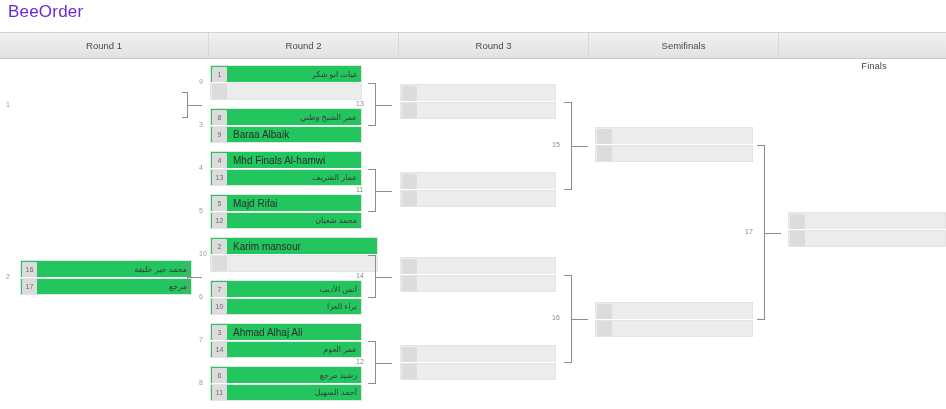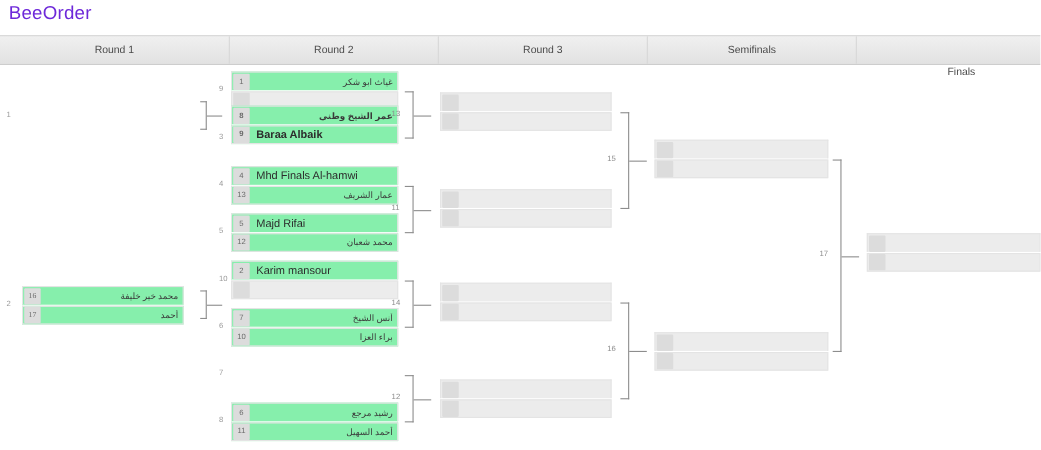--- a/index.html
+++ b/index.html
@@ -31,21 +31,21 @@
   }
   .hdr-cell:last-child{border-right:none;margin-top:20px;}
 
   
   .canvas{position:absolute;left:0;top:57px;width:946px;height:352px;}
 
   
   .match{position:absolute;}
   .slot{
     position:relative;height:17px;
-    background:#86efac;border:1px solid #e4e4e4;border-bottom:none;
+    background:#22c55e;border:1px solid #e4e4e4;border-bottom:none;
     box-sizing:border-box;display:flex;align-items:center;
     overflow:hidden;
   }
   .slot.second{border-bottom:1px solid #e4e4e4;margin-top:1px;}
   .slot.empty{background:#ececec;}
   .seed{
     flex:0 0 auto;width:15px;height:15px;line-height:15px;
     margin-left:1px;text-align:center;
     background:#dcdcdc;color:#6a6a6a;font-size:7px;
     border-radius:1px;
@@ -76,41 +76,41 @@
 
   <div class="header-band" id="hdrbar">
       <div class="hdr-cell" style="width: 209px;">Round 1</div>
       <div class="hdr-cell" style="width: 190px;">Round 2</div>
       <div class="hdr-cell" style="width: 190px;">Round 3</div>
       <div class="hdr-cell" style="width: 190px;">Semifinals</div>
       <div class="hdr-cell" style="width: 190px;">Finals</div>
     </div>
 
   <div class="canvas" id="canvas">
-      <div class="match" style="left: 20px; top: 203px; width: 147px; font-family: Liberation Serif, serif;">
+      <div class="match" style="left: 20px; top: 203px; width: 172px;">
         <div class="slot">
           <div class="seed">16</div>
           <div class="pname ar">محمد خير خليفة</div>
         </div>
         <div class="slot second">
           <div class="seed">17</div>
-          <div class="pname ar">أحمد</div>
+          <div class="pname ar">مرجع</div>
         </div>
       </div>
       <div class="match" style="left: 210px; top: 8px; width: 152px;">
         <div class="slot">
           <div class="seed">1</div>
           <div class="pname ar">غياث ابو شكر</div>
         </div>
         <div class="slot second empty">
           <div class="seed"></div>
           <div class="pname "></div>
         </div>
       </div>
-      <div class="match" style="left: 210px; top: 39px; width: 152px; font-weight: bold;">
+      <div class="match" style="left: 210px; top: 51px; width: 152px;">
         <div class="slot">
           <div class="seed">8</div>
           <div class="pname ar">عمر الشيخ وطني</div>
         </div>
         <div class="slot second">
           <div class="seed">9</div>
           <div class="pname lat">Baraa Albaik</div>
         </div>
       </div>
       <div class="match" style="left: 210px; top: 94px; width: 152px;">
@@ -126,38 +126,48 @@
       <div class="match" style="left: 210px; top: 137px; width: 152px;">
         <div class="slot">
           <div class="seed">5</div>
           <div class="pname lat">Majd Rifai</div>
         </div>
         <div class="slot second">
           <div class="seed">12</div>
           <div class="pname ar">محمد شعبان</div>
         </div>
       </div>
-      <div class="match" style="left: 210px; top: 180px; width: 152px;">
+      <div class="match" style="left: 210px; top: 180px; width: 168px;">
         <div class="slot">
           <div class="seed">2</div>
           <div class="pname lat">Karim mansour</div>
         </div>
         <div class="slot second empty">
           <div class="seed"></div>
           <div class="pname "></div>
         </div>
       </div>
       <div class="match" style="left: 210px; top: 223px; width: 152px;">
         <div class="slot">
           <div class="seed">7</div>
-          <div class="pname ar">أنس الشيخ</div>
+          <div class="pname ar">أنس الأديب</div>
         </div>
         <div class="slot second">
           <div class="seed">10</div>
           <div class="pname ar">براء العزا</div>
+        </div>
+      </div>
+      <div class="match" style="left: 210px; top: 266px; width: 152px;">
+        <div class="slot">
+          <div class="seed">3</div>
+          <div class="pname lat">Ahmad Alhaj Ali</div>
+        </div>
+        <div class="slot second">
+          <div class="seed">14</div>
+          <div class="pname ar">عمر العوم</div>
         </div>
       </div>
       <div class="match" style="left: 210px; top: 309px; width: 152px;">
         <div class="slot">
           <div class="seed">6</div>
           <div class="pname ar">رشيد مرجع</div>
         </div>
         <div class="slot second">
           <div class="seed">11</div>
           <div class="pname ar">أحمد السهيل</div>

